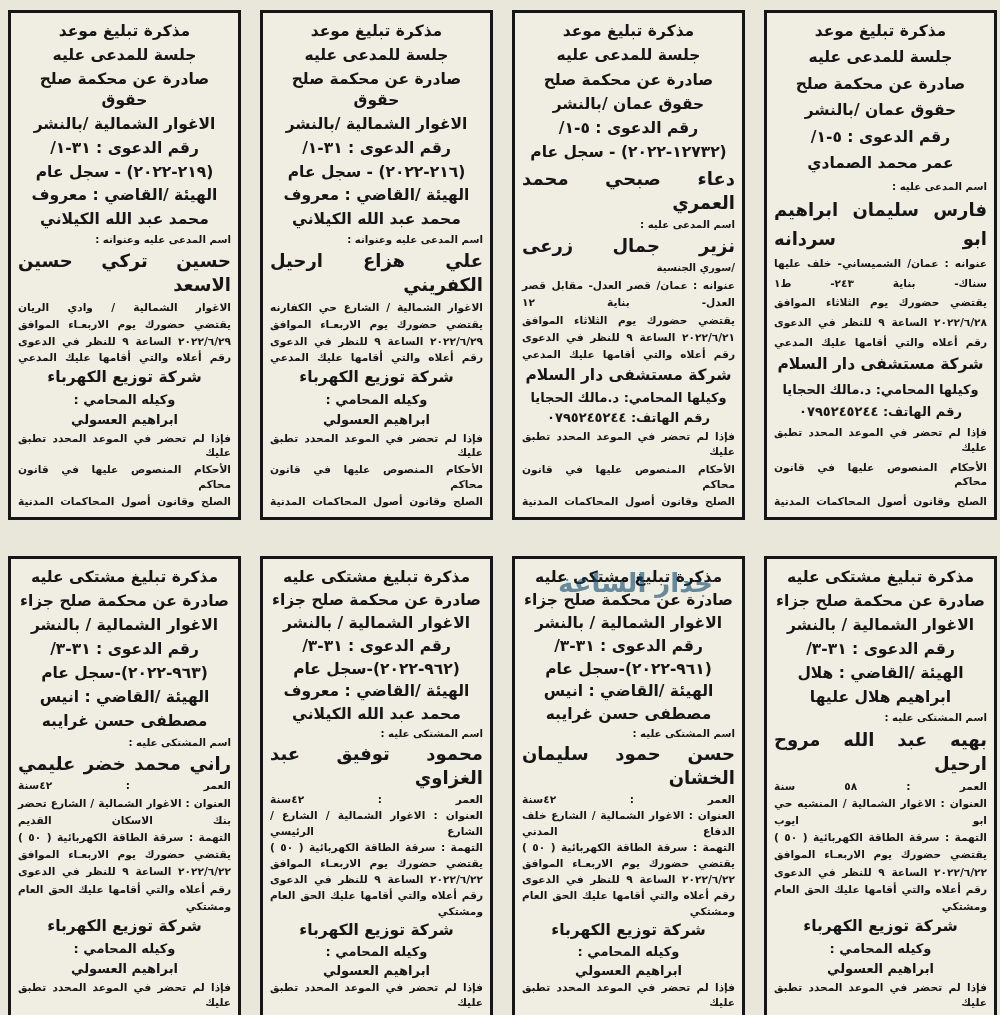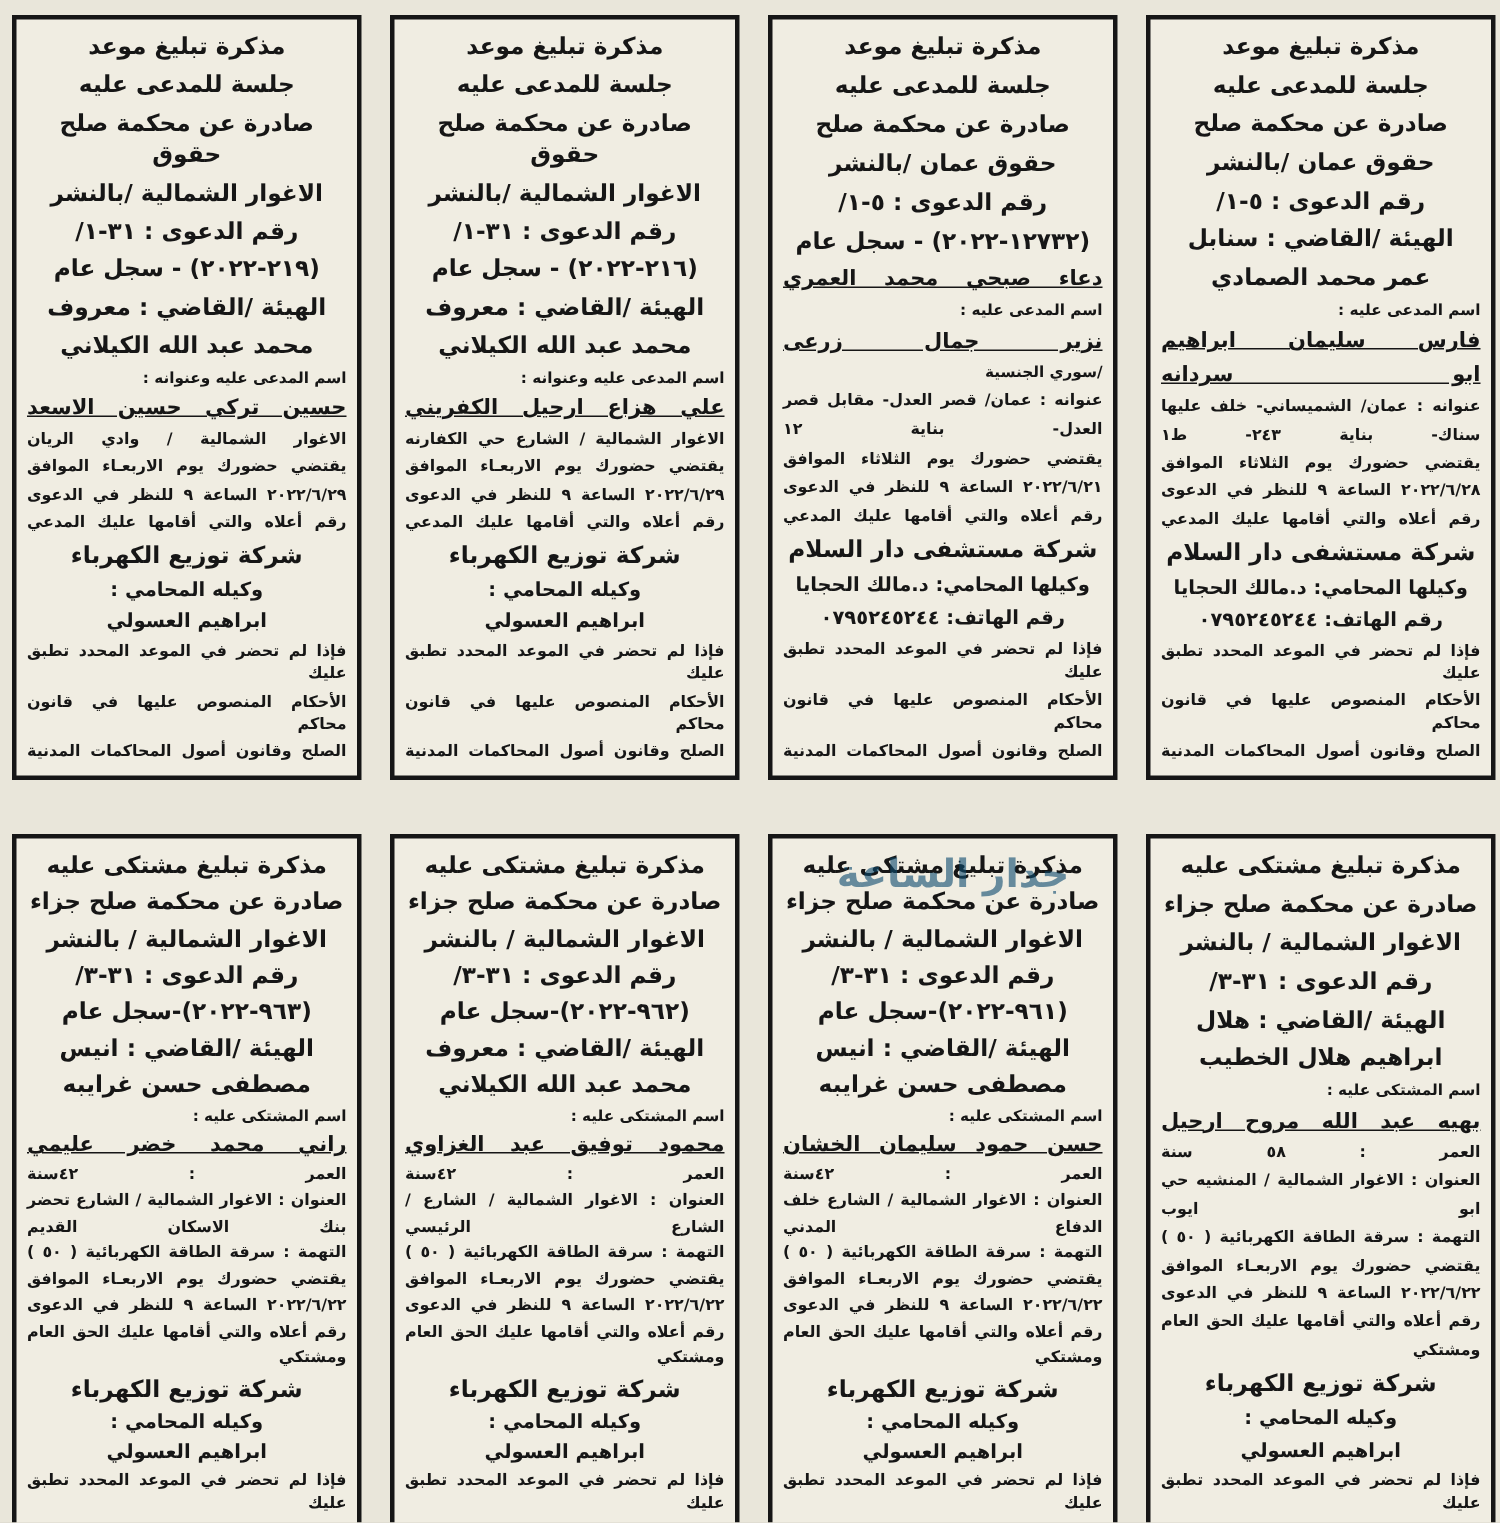--- a/index.html
+++ b/index.html
@@ -12,21 +12,21 @@
     position:absolute;width:233px;box-sizing:border-box;
     background:#f0ede2;border:3px solid #161616;
     padding:8px 7px;display:flex;flex-direction:column;
     justify-content:space-between;direction:rtl;color:#161616;
   }
   .c0{left:8px}.c1{left:260px}.c2{left:512px}.c3{left:764px}
   .r0{top:10px;height:510px}
   .r1{top:556px;height:465px}
   .ln{flex-shrink:0;font-weight:bold;}
   .h {font-size:15.5px;text-align:center;line-height:1.4;}
-  .m {font-size:14px;line-height:1.35;text-align:justify;text-align-last:justify;text-decoration:underline;}
+  .m {font-size:18px;line-height:1.35;text-align:justify;text-align-last:justify;}
   .m2{font-size:13px;line-height:1.35;text-align:center;}
   .s {font-size:10.6px;line-height:1.4;text-align:justify;text-align-last:justify;}
   .sl{font-size:10.2px;line-height:1.35;text-align:right;}
   .watermark{
     position:absolute;left:498px;top:568px;width:215px;z-index:5;
     text-align:right;color:#0c4a6e;opacity:.6;pointer-events:none;direction:rtl;
   }
   .watermark .wm-ar{font-size:26px;font-weight:bold;line-height:1.2;}
   .watermark .wm-en{font-size:21px;font-weight:bold;direction:ltr;line-height:1.2;}
 </style>
@@ -101,21 +101,20 @@
       <div class="ln s">فإذا لم تحضر في الموعد المحدد تطبق عليك</div>
       <div class="ln s">الأحكام المنصوص عليها في قانون محاكم</div>
       <div class="ln s">الصلح وقانون أصول المحاكمات المدنية</div>
     </div>
   <div class="notice r0 c3">
       <div class="ln h">مذكرة تبليغ موعد</div>
       <div class="ln h">جلسة للمدعى عليه</div>
       <div class="ln h">صادرة عن محكمة صلح</div>
       <div class="ln h">حقوق عمان /بالنشر</div>
       <div class="ln h">رقم الدعوى : ٥-١/</div>
-      <div class="ln h">الهيئة /القاضي : سنابل</div>
       <div class="ln h">عمر محمد الصمادي</div>
       <div class="ln sl">اسم المدعى عليه :</div>
       <div class="ln m">فارس سليمان ابراهيم</div>
       <div class="ln m">ابو سردانه</div>
       <div class="ln s">عنوانه : عمان/ الشميساني- خلف عليها</div>
       <div class="ln s">سناك- بناية ٢٤٣- ط١</div>
       <div class="ln s">يقتضي حضورك يوم الثلاثاء الموافق</div>
       <div class="ln s">٢٠٢٢/٦/٢٨ الساعة ٩ للنظر في الدعوى</div>
       <div class="ln s">رقم أعلاه والتي أقامها عليك المدعي</div>
       <div class="ln h">شركة مستشفى دار السلام</div>
@@ -194,21 +193,21 @@
       <div class="ln m2">وكيله المحامي :</div>
       <div class="ln m2">ابراهيم العسولي</div>
       <div class="ln s">فإذا لم تحضر في الموعد المحدد تطبق عليك</div>
     </div>
   <div class="notice r1 c3">
       <div class="ln h">مذكرة تبليغ مشتكى عليه</div>
       <div class="ln h">صادرة عن محكمة صلح جزاء</div>
       <div class="ln h">الاغوار الشمالية / بالنشر</div>
       <div class="ln h">رقم الدعوى : ٣١-٣/</div>
       <div class="ln h">الهيئة /القاضي : هلال</div>
-      <div class="ln h">ابراهيم هلال الخطيب</div>
+      <div class="ln h">ابراهيم هلال عليها</div>
       <div class="ln sl">اسم المشتكى عليه :</div>
       <div class="ln m">بهيه عبد الله مروح ارحيل</div>
       <div class="ln s">العمر : ٥٨ سنة</div>
       <div class="ln s">العنوان : الاغوار الشمالية / المنشيه حي</div>
       <div class="ln s">ابو ايوب</div>
       <div class="ln s">التهمة : سرقة الطاقة الكهربائية ( ٥٠ )</div>
       <div class="ln s">يقتضي حضورك يوم الاربعـاء الموافق</div>
       <div class="ln s">٢٠٢٢/٦/٢٢ الساعة ٩ للنظر في الدعوى</div>
       <div class="ln s">رقم أعلاه والتي أقامها عليك الحق العام</div>
       <div class="ln s">ومشتكي</div>

